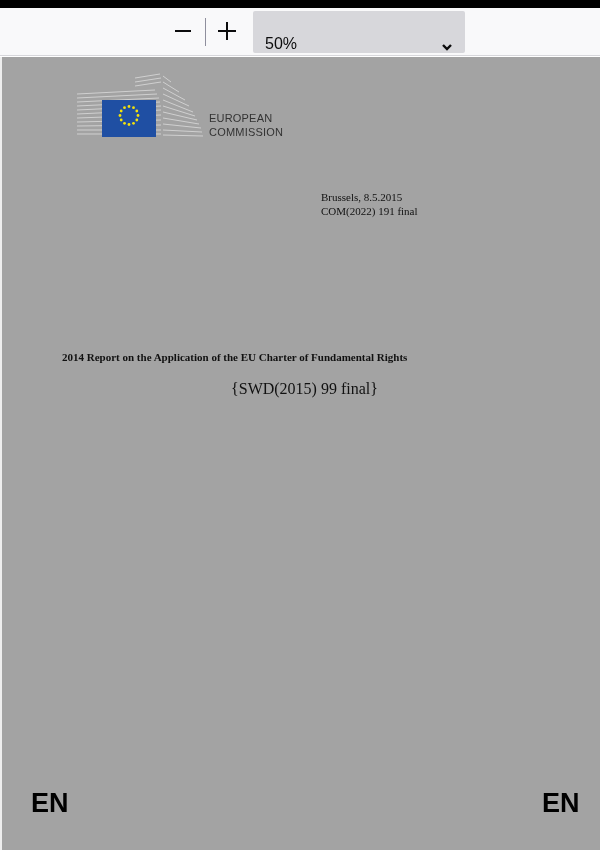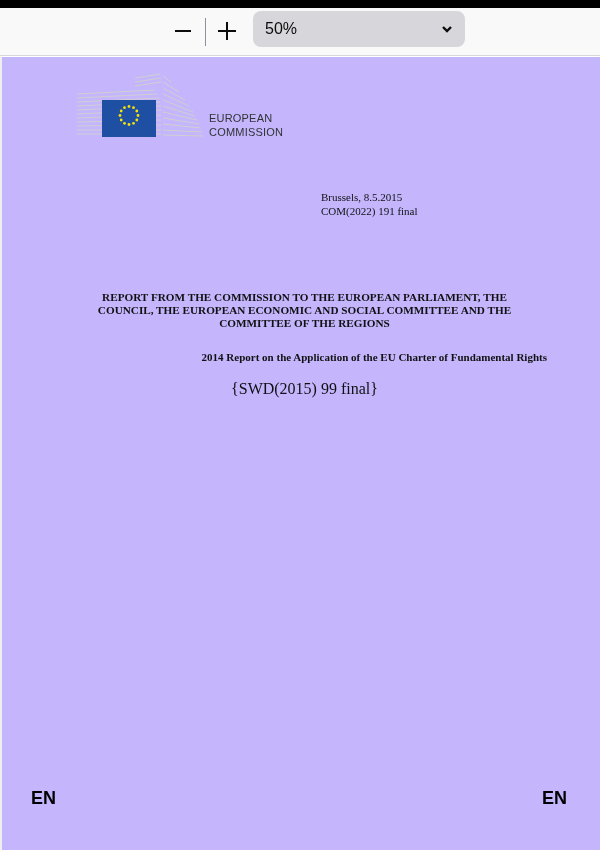--- a/index.html
+++ b/index.html
@@ -12,57 +12,57 @@
       background: #f9f9fa; border-bottom: 1px solid #d7d7db;
     }
     .zoom-btn {
       position: absolute; top: 10px; width: 26px; height: 26px;
       display: flex; align-items: center; justify-content: center; cursor: pointer;
     }
     .zoom-out { left: 170px; }
     .zoom-in { left: 214px; }
     .zoom-sep { position: absolute; left: 205px; top: 10px; width: 1px; height: 28px; background: #8f8f9d; }
     .zoom-select {
-      position: absolute; left: 253px; top: 3px; width: 212px; height: 36px;
-      background: #d7d7db; border-radius: 8px;
-      display: flex; align-items: center; padding: 0 12px;
+      position: absolute; left: 253px; top: 3px; width: 212px; height: 42px;
+      background: #d7d7db; border-radius: 2px;
+      display: flex; align-items: flex-end; padding: 0 12px;
       font-size: 16px; color: #0c0c0d; cursor: pointer;
     }
     .zoom-select .val { flex: 1; }
     .chev { width: 12px; height: 12px; }
 
     .page {
       position: absolute; left: 0; top: 57px; width: 600px; height: 793px;
-      background: #c4b5fd; border-left: 2px solid #eeeeee;
+      background: #a3a3a3; border-left: 2px solid #eeeeee;
     }
     .logo { position: absolute; left: 73px; top: 15px; width: 130px; height: 70px; }
     .logo-text {
       position: absolute; left: 207px; top: 54px;
       font-family: "Liberation Sans", sans-serif; font-size: 11px; line-height: 14px; color: #333;
       letter-spacing: 0.2px;
     }
     .serif { font-family: "Liberation Serif", serif; color: #111; }
     .meta {
       position: absolute; left: 319px; top: 133px; font-size: 11px; line-height: 14px;
     }
     .title {
       position: absolute; left: 60px; top: 234px; width: 485px; text-align: center;
       font-size: 11.2px; font-weight: bold; line-height: 13px;
     }
     .subtitle {
-      position: absolute; left: 60px; top: 294px; width: 485px; text-align: right;
+      position: absolute; left: 60px; top: 294px; width: 485px; text-align: left;
       font-size: 11px; font-weight: bold;
     }
     .ref {
       position: absolute; left: 60px; top: 323px; width: 485px; text-align: center;
       font-size: 16px;
     }
     .lang {
       position: absolute; top: 731px; font-family: "Liberation Sans", sans-serif;
-      font-weight: bold; font-size: 18px; color: #000;
+      font-weight: bold; font-size: 27px; color: #000;
     }
     .lang-left { left: 29px; }
     .lang-right { left: 540px; }
   </style>
 </head>
 <body>
 
 <div class="topbar-black"></div>
 
 <div class="toolbar">
@@ -134,24 +134,19 @@
   <div class="logo-text">
     <div>EUROPEAN</div>
     <div>COMMISSION</div>
   </div>
 
   <div class="meta serif">
     <div>Brussels, 8.5.2015</div>
     <div>COM(2022) 191 final</div>
   </div>
 
-  <div class="title serif">
-    <div>REPORT FROM THE COMMISSION TO THE EUROPEAN PARLIAMENT, THE</div>
-    <div>COUNCIL, THE EUROPEAN ECONOMIC AND SOCIAL COMMITTEE AND THE</div>
-    <div>COMMITTEE OF THE REGIONS</div>
-  </div>
 
   <div class="subtitle serif">2014 Report on the Application of the EU Charter of Fundamental Rights</div>
   <div class="ref serif">{SWD(2015) 99 final}</div>
 
   <div class="lang lang-left">EN</div>
   <div class="lang lang-right">EN</div>
 </div>
 
 </body></html>

